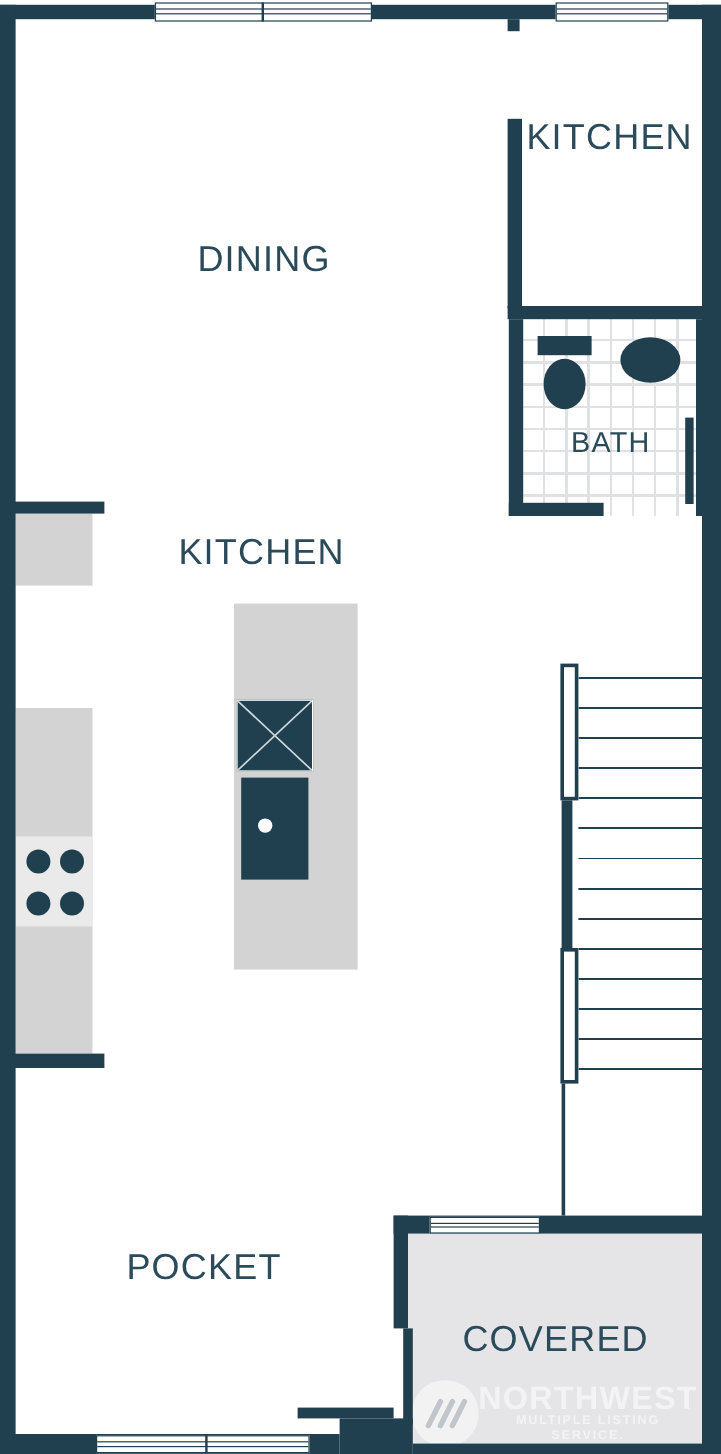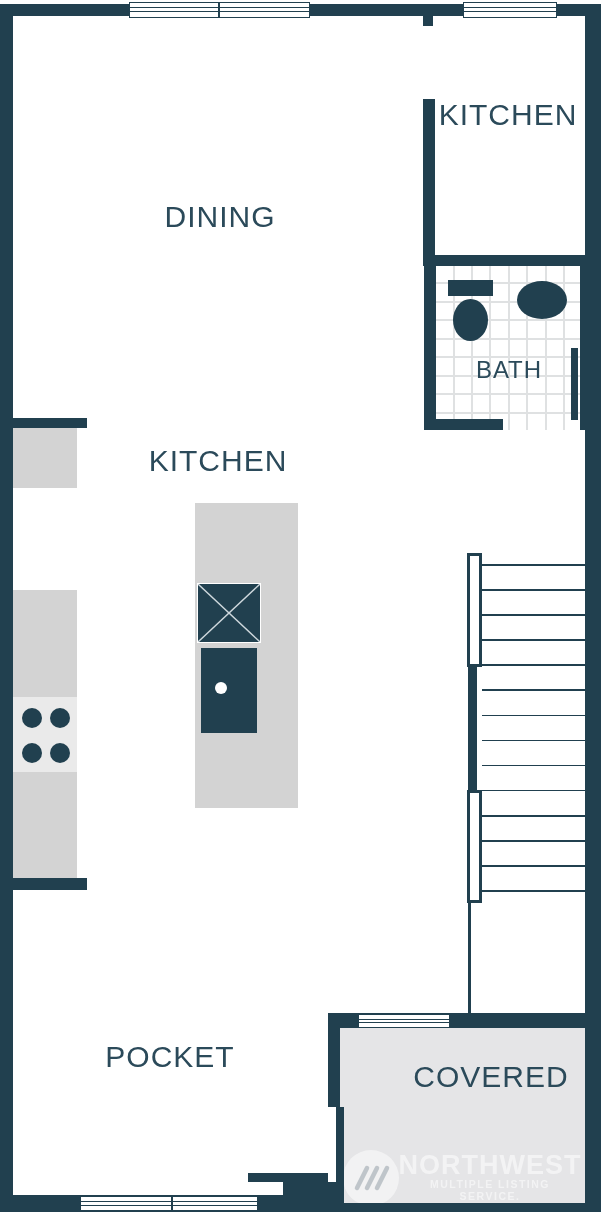--- a/index.html
+++ b/index.html
@@ -117,17 +117,17 @@
 
   <div class="label" style="left:120px;top:200px;width:200px;">
     <div>DINING</div>
   </div>
   <div class="label" style="left:428px;top:97px;width:160px;line-height:35px;">
     <div>KITCHEN</div>
   </div>
   <div class="label" style="left:459px;top:353px;width:100px;font-size:24px;">BATH</div>
   <div class="label" style="left:138px;top:444px;width:160px;">KITCHEN</div>
   <div class="label" style="left:90px;top:1040px;width:160px;">POCKET</div>
-  <div class="label" style="left:383px;top:1059px;width:160px;line-height:35px;margin-left:28px;">
+  <div class="label" style="left:383px;top:1099px;width:160px;line-height:35px;">
     <div>COVERED</div>
   </div>
 
 </div>
 
 </body></html>

